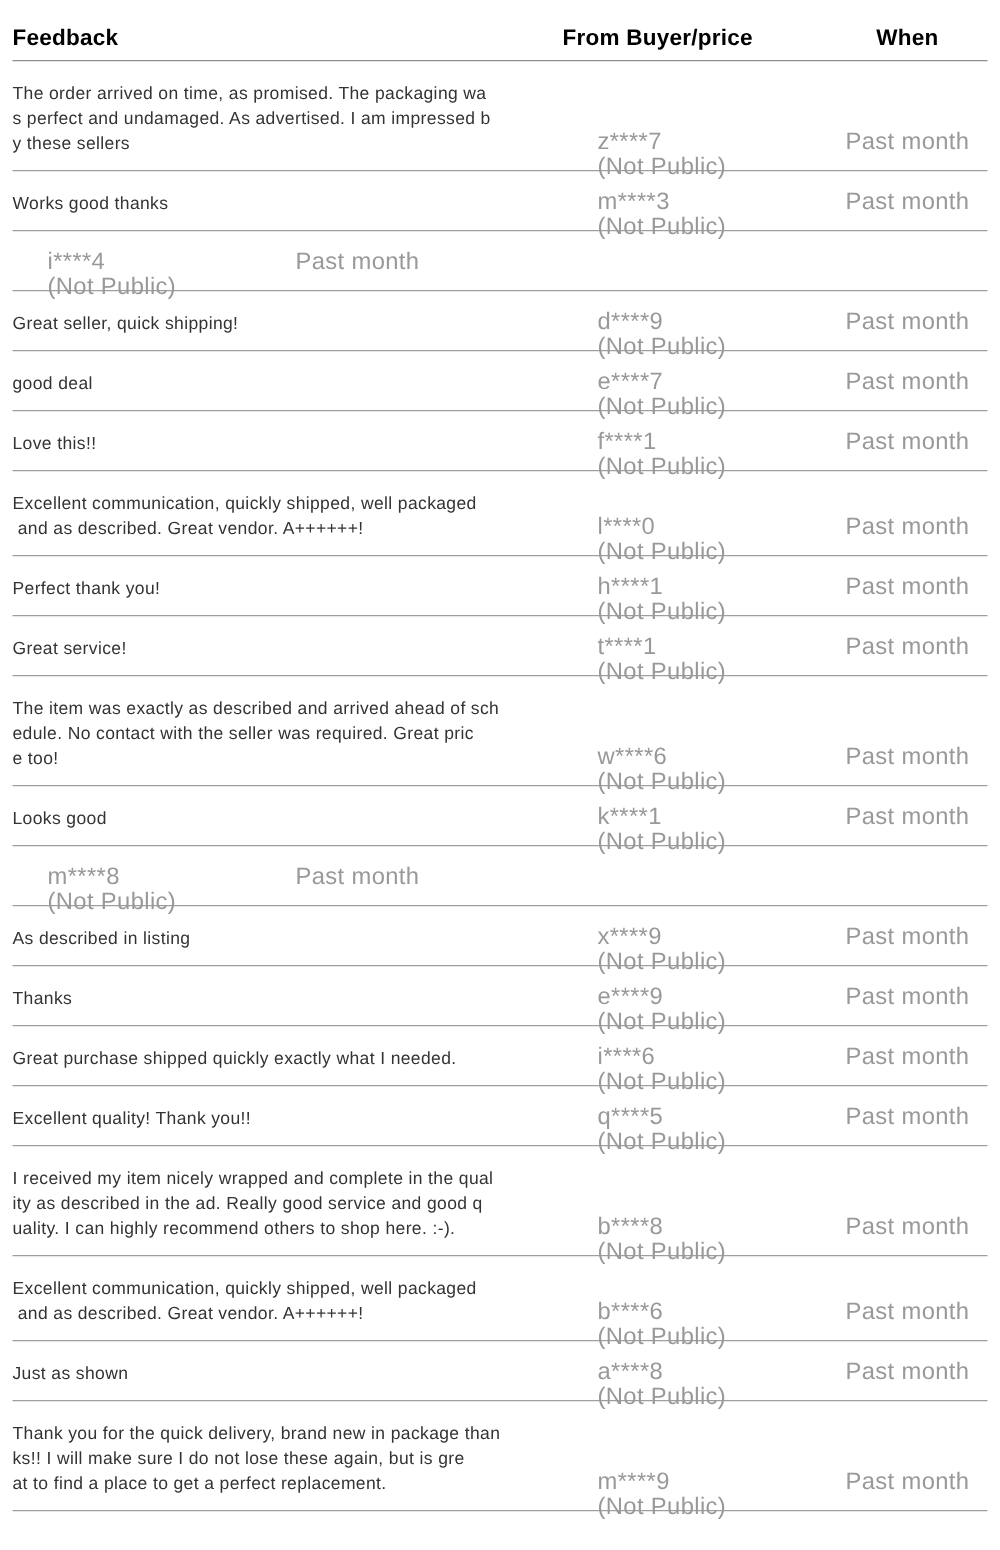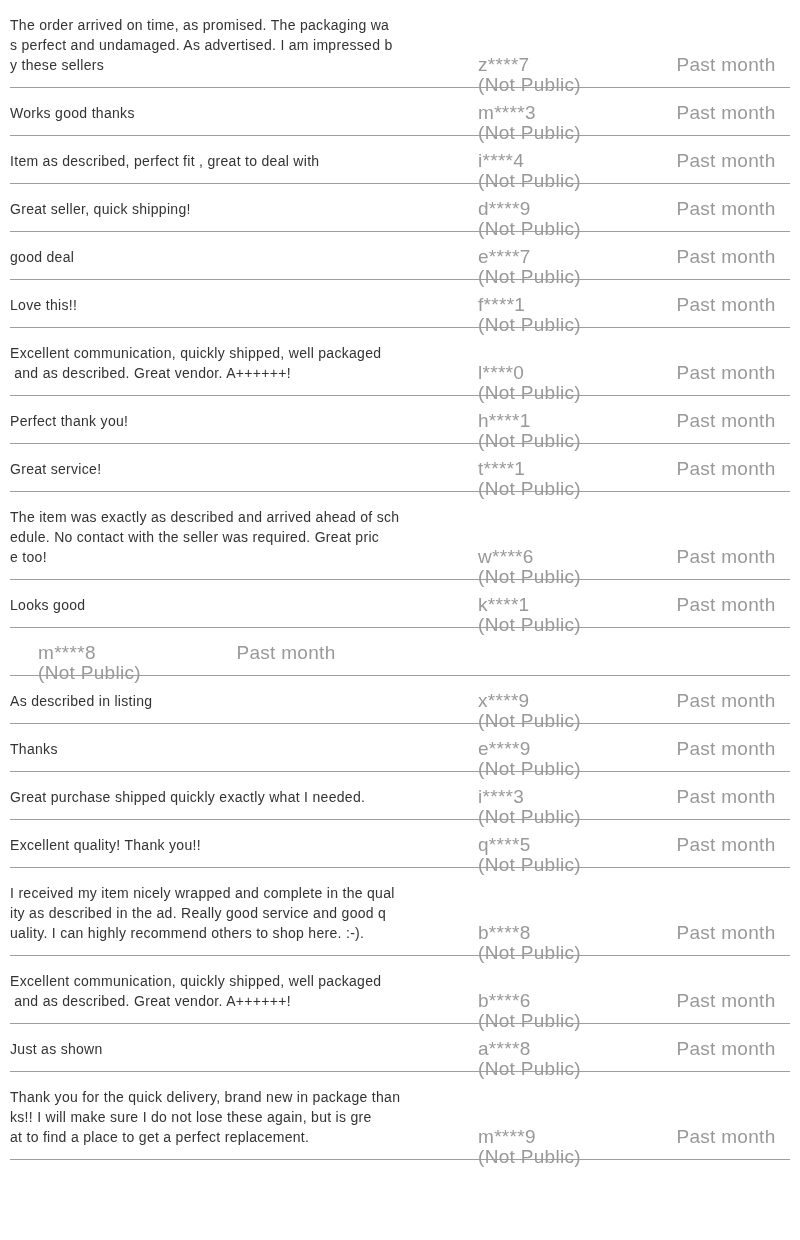--- a/index.html
+++ b/index.html
@@ -57,20 +57,25 @@
     line-height: 20px;
     color: #999999;
     letter-spacing: 0.3px;
     white-space: nowrap;
   }
 </style>
 </head>
 <body>
 
 <div class="page">
+  <div class="header-row">
+    <div class="col-feedback header-cell">Feedback</div>
+    <div class="col-buyer header-cell">From Buyer/price</div>
+    <div class="col-when header-cell">When</div>
+  </div>
   <div id="rows">
   <div class="row">
     <div class="col-feedback feedback-text">The order arrived on time, as promised. The packaging wa
 s perfect and undamaged. As advertised. I am impressed b
 y these sellers</div>
     <div class="col-buyer">
       <div class="buyer-id">z****7</div>
       <div class="buyer-note">(Not Public)</div>
     </div>
     <div class="col-when when-text">Past month</div>
@@ -79,21 +84,20 @@
   <div class="row">
     <div class="col-feedback feedback-text">Works good thanks</div>
     <div class="col-buyer">
       <div class="buyer-id">m****3</div>
       <div class="buyer-note">(Not Public)</div>
     </div>
     <div class="col-when when-text">Past month</div>
   </div>
 
   <div class="row">
-    <div class="col-feedback feedback-text">Item as described, perfect fit , great to deal with</div>
     <div class="col-buyer">
       <div class="buyer-id">i****4</div>
       <div class="buyer-note">(Not Public)</div>
     </div>
     <div class="col-when when-text">Past month</div>
   </div>
 
   <div class="row">
     <div class="col-feedback feedback-text">Great seller, quick shipping!</div>
     <div class="col-buyer">
@@ -191,21 +195,21 @@
     <div class="col-buyer">
       <div class="buyer-id">e****9</div>
       <div class="buyer-note">(Not Public)</div>
     </div>
     <div class="col-when when-text">Past month</div>
   </div>
 
   <div class="row">
     <div class="col-feedback feedback-text">Great purchase shipped quickly exactly what I needed.</div>
     <div class="col-buyer">
-      <div class="buyer-id">i****3</div>
+      <div class="buyer-id">i****6</div>
       <div class="buyer-note">(Not Public)</div>
     </div>
     <div class="col-when when-text">Past month</div>
   </div>
 
   <div class="row">
     <div class="col-feedback feedback-text">Excellent quality! Thank you!!</div>
     <div class="col-buyer">
       <div class="buyer-id">q****5</div>
       <div class="buyer-note">(Not Public)</div>

